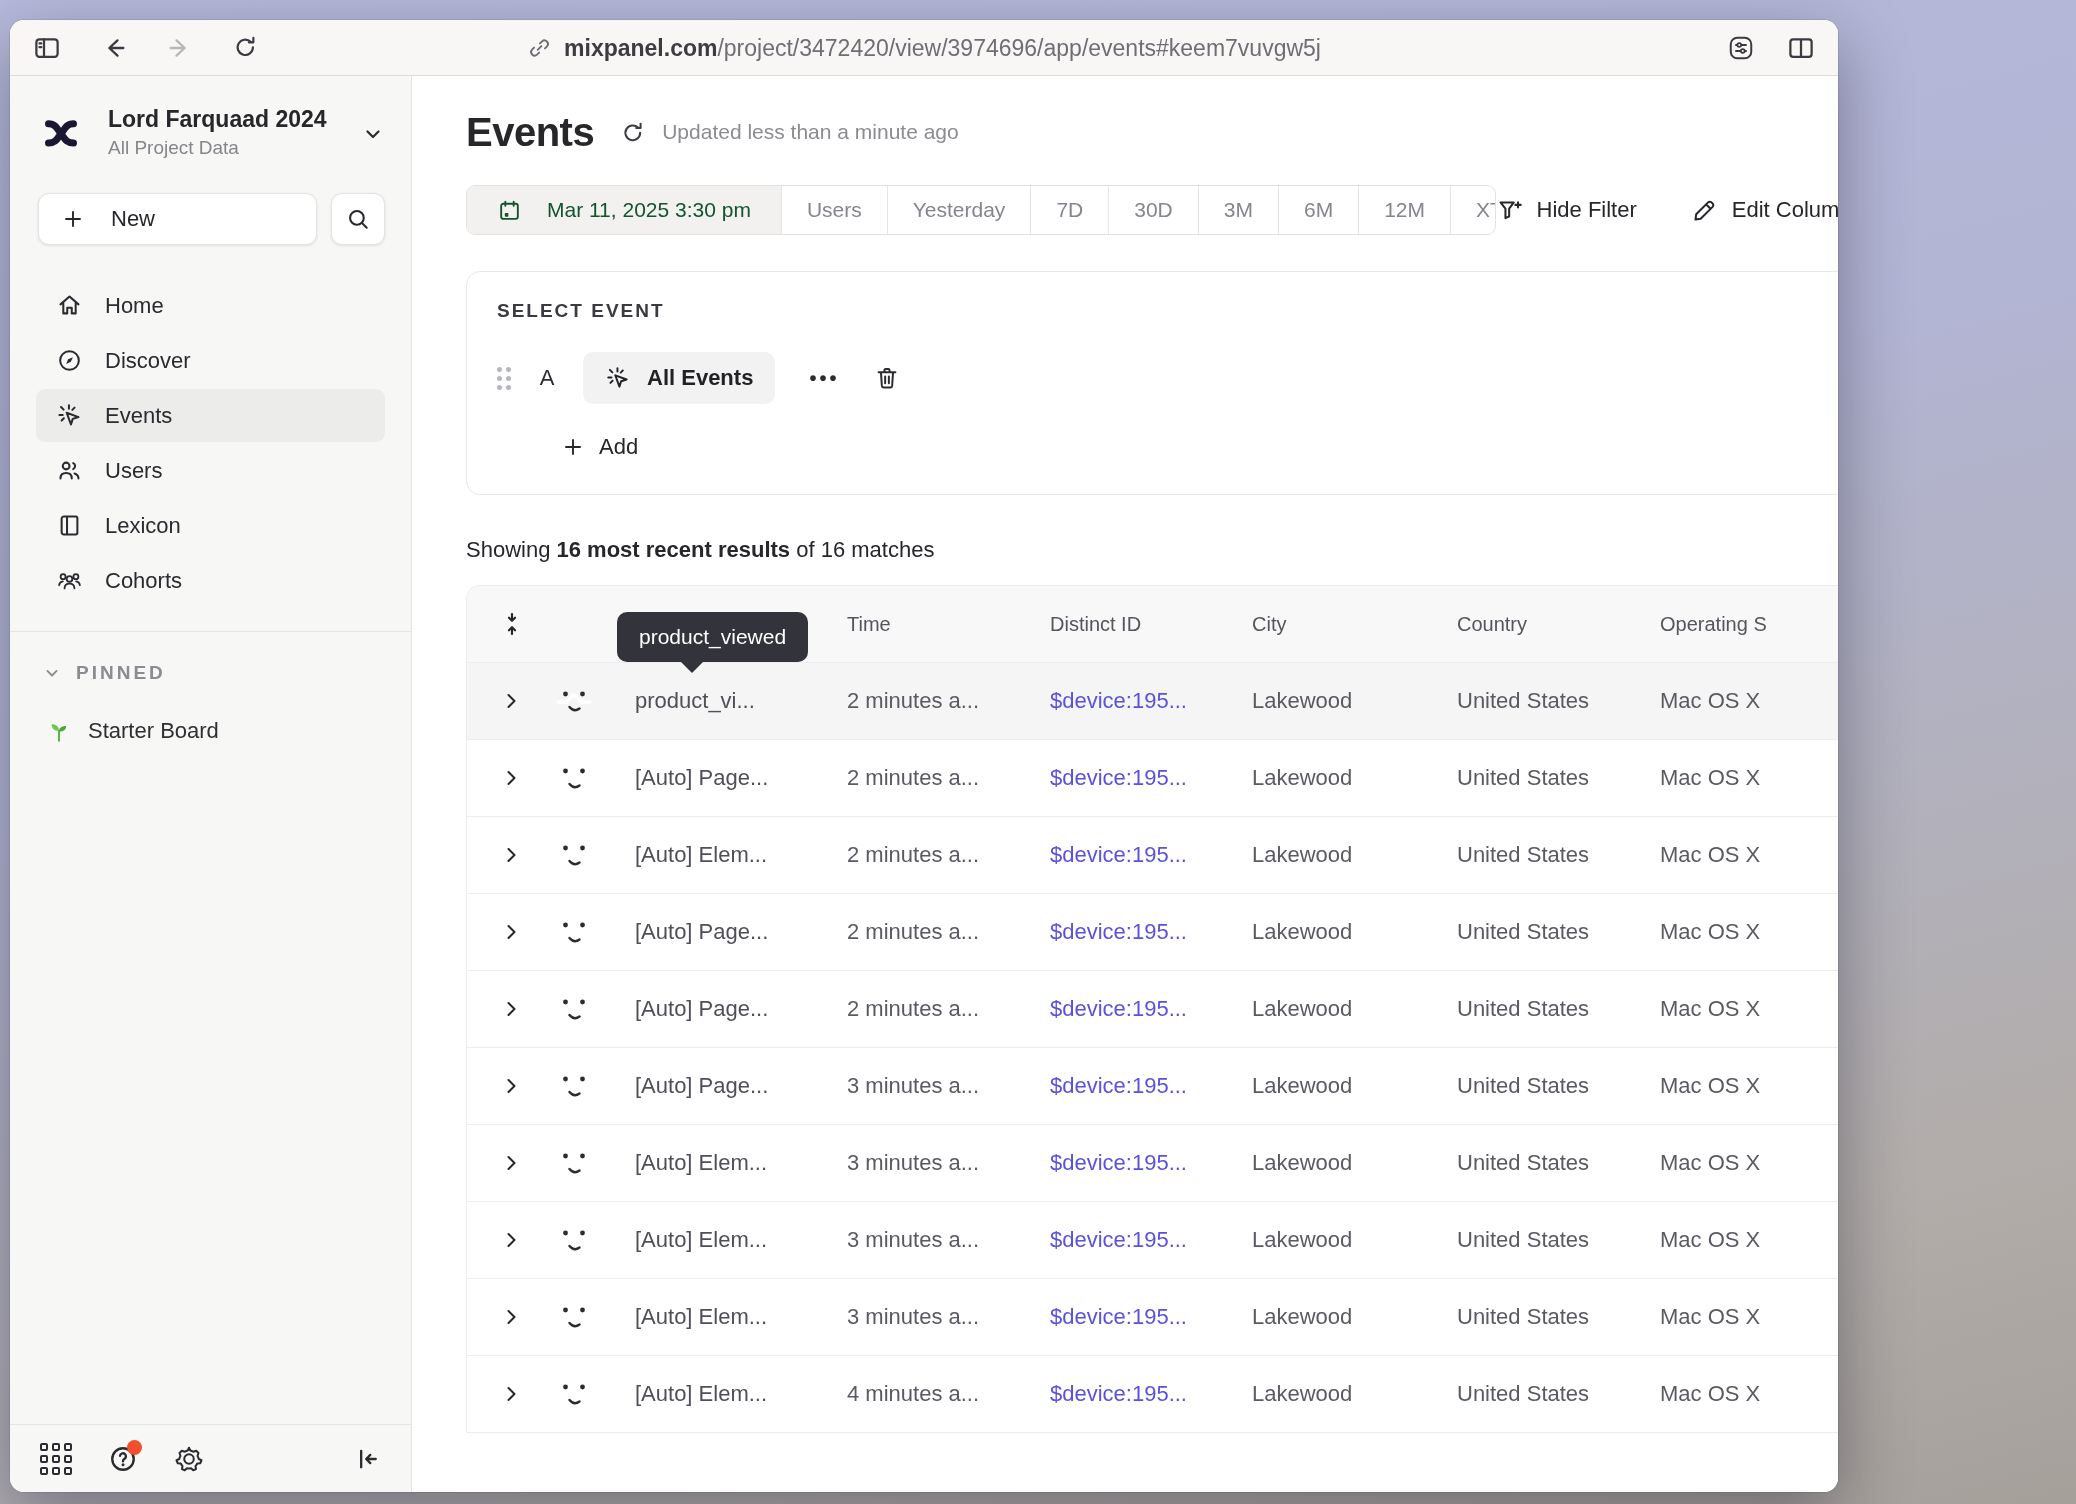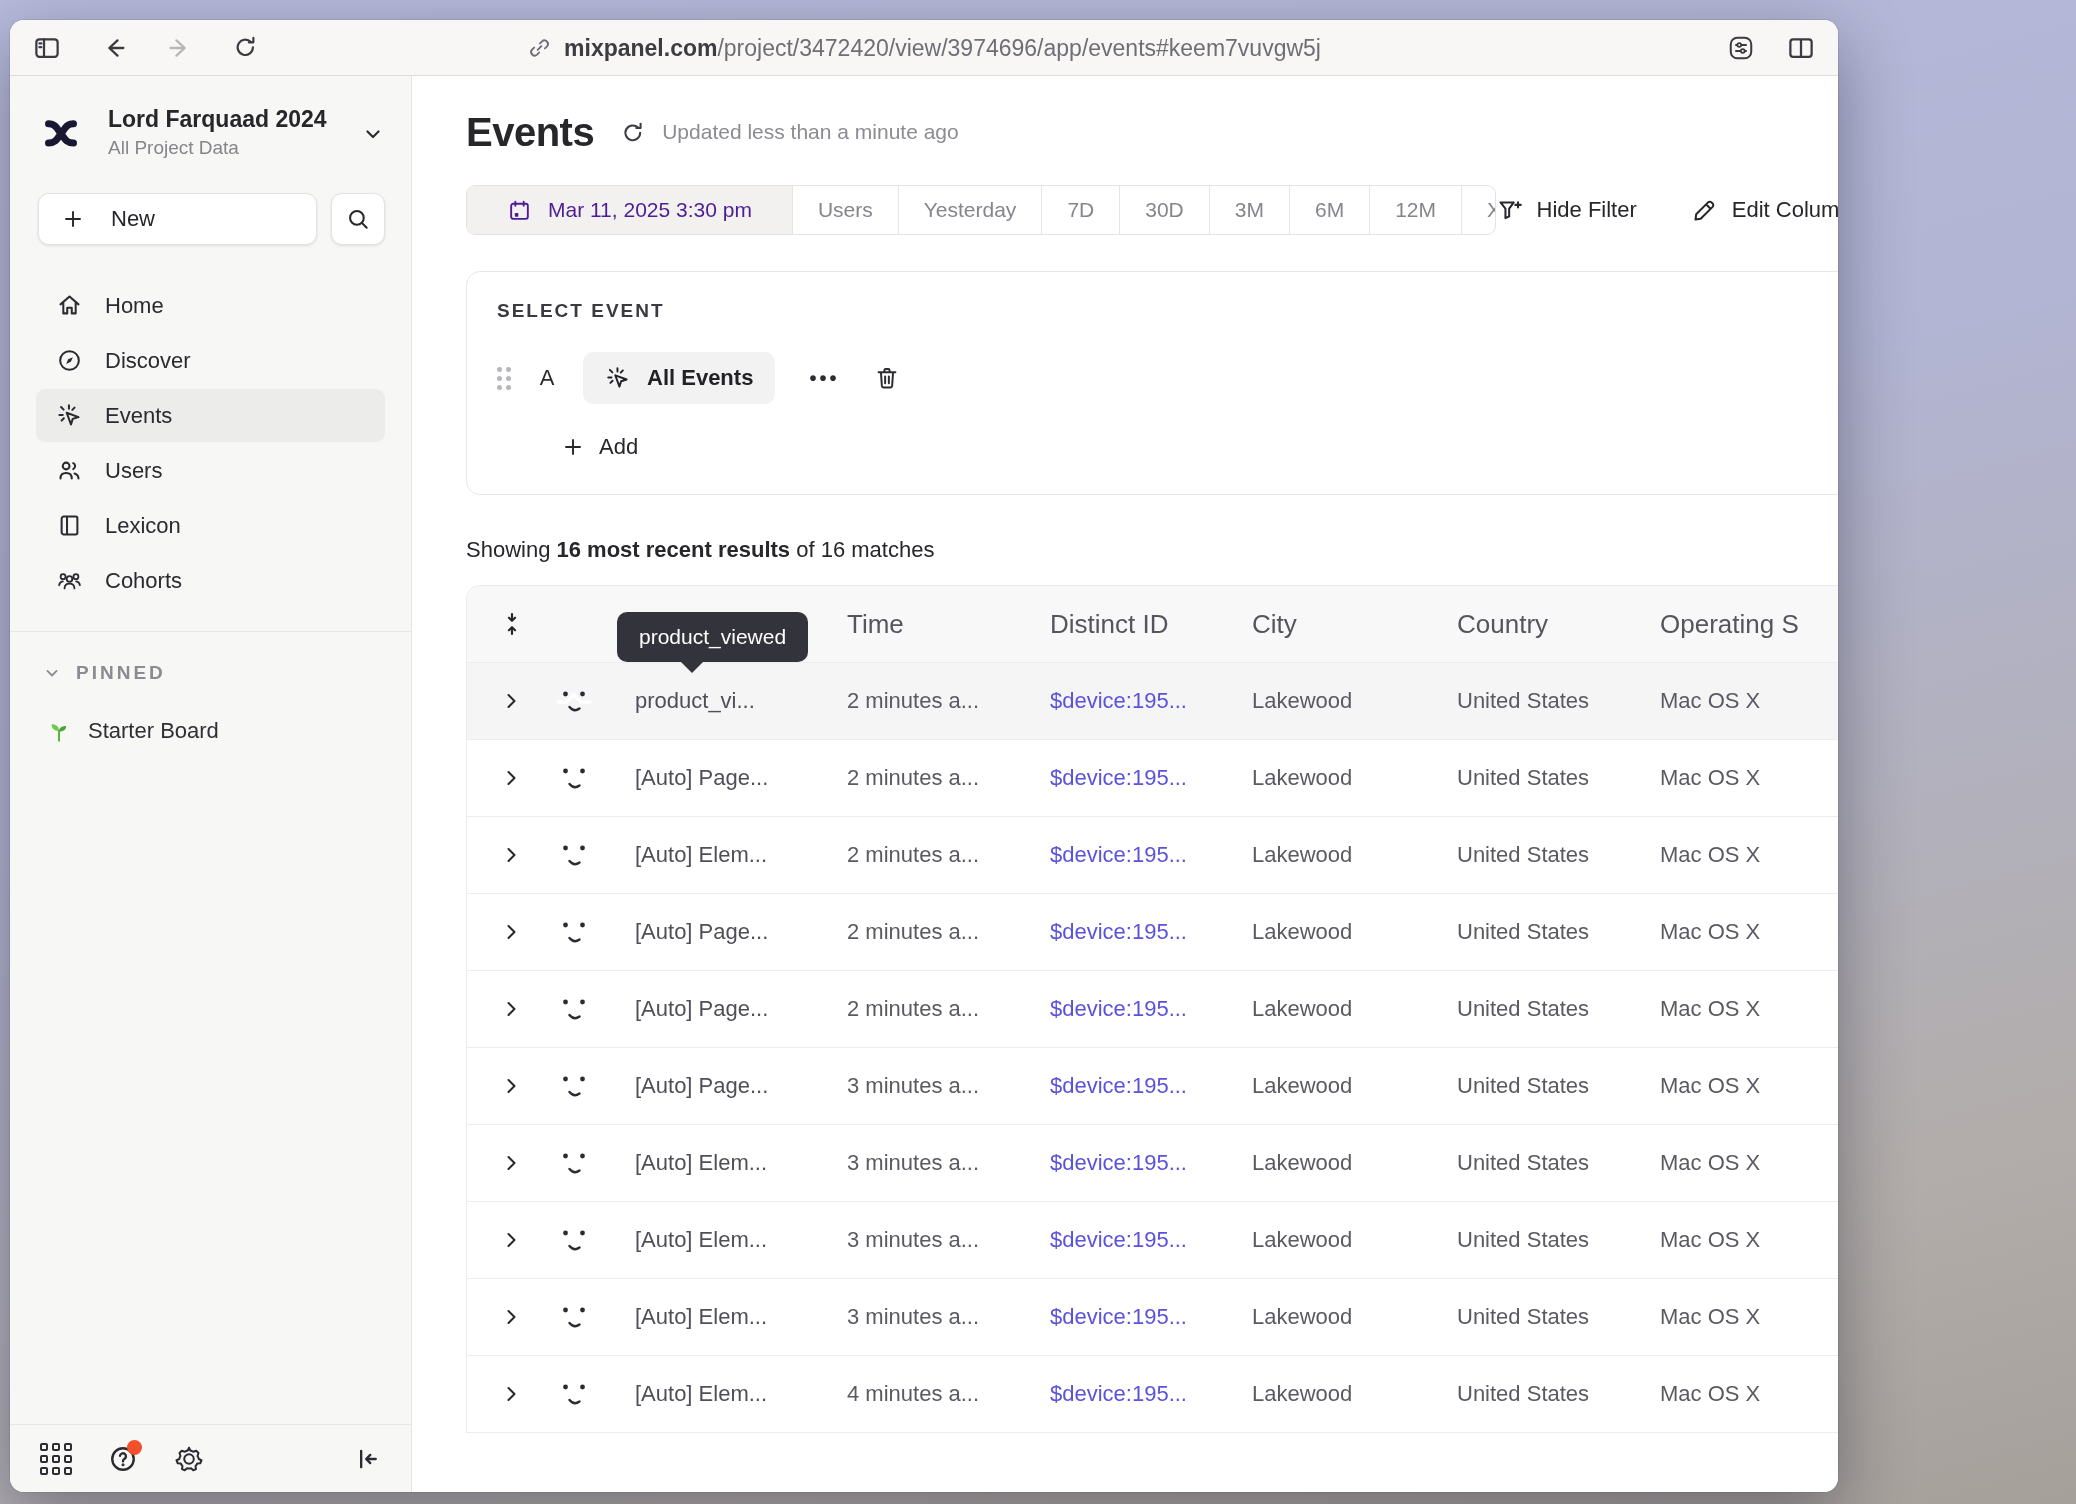--- a/index.html
+++ b/index.html
@@ -79,21 +79,21 @@
   .page-title { font-size:40px; font-weight:bold; color:#26262b; letter-spacing:-0.5px; }
   .updated { display:flex; gap:16px; color:#8b8b92; font-size:21px; }
   .updated .refresh { color:#3c3c42; cursor:pointer; }
 
   .filter-row { display:flex; align-items:center; justify-content:space-between; margin-top:30px; width:1586px; }
   .segmented {
     display:flex; align-items:stretch; height:50px; border:1px solid #e3e2e1; border-radius:9px;
     background:#fff; overflow:hidden;
   }
   .seg { display:flex; align-items:center; padding:0 25px; font-size:21px; color:#85858d; border-left:1px solid #e6e5e4; cursor:pointer; white-space:nowrap; }
-  .seg.date { border-left:none; background:#f2f1f0; color:#4c1d95; gap:16px; padding:0 40px; }
+  .seg.date { border-left:none; background:#f2f1f0; color:#14532d; gap:25px; padding:0 30px; }
   .seg.dropdown { gap:10px; }
   .actions { display:flex; align-items:center; gap:54px; }
   .action-btn { display:flex; align-items:center; gap:14px; font-size:22px; color:#26262b; background:none; border:none; cursor:pointer; white-space:nowrap; }
 
   
   .query-card { width:1550px; border:1px solid #e7e7ea; border-radius:14px; margin-top:36px; }
   .qc-section { padding:28px 30px 30px 30px; position:relative; }
   .qc-label { font-size:19px; font-weight:bold; letter-spacing:2px; color:#3a3a40; }
   .qc-chevron { position:absolute; right:28px; top:26px; color:#2b2b31; cursor:pointer; }
   .event-row { display:flex; align-items:center; gap:26px; margin-top:30px; }
@@ -113,21 +113,21 @@
   .showing { margin-top:42px; font-size:22px; color:#26262b; }
   .showing b { font-weight:bold; }
 
   .table-card { width:1550px; margin-top:22px; border:1px solid #ebebef; border-bottom:none; border-radius:14px 14px 0 0; position:relative; }
   .trow {
     display:grid; grid-template-columns:84px 76px 212px 203px 202px 205px 203px 200px 1fr;
     align-items:center; height:77px; border-bottom:1px solid #ededf1; background:#fff;
   }
   .trow.head { background:#f8f8f9; border-radius:14px 14px 0 0; height:77px; }
   .trow.hl { background:#f5f5f6; }
-  .hcell { font-size:26px; color:#55555d; padding-left:8px; }
+  .hcell { font-size:20px; color:#55555d; padding-left:8px; }
   .cell { font-size:22px; color:#5a5a62; padding-left:8px; white-space:nowrap; overflow:hidden; }
   .cell.event { color:#4f4f57; }
   .cell.link { cursor:pointer; }
   .chev-cell { padding-left:32px; color:#26262b; cursor:pointer; }
   .sort-cell { padding-left:32px; color:#26262b; cursor:pointer; }
   .avatar { width:46px; height:46px; border-radius:50%; position:relative; }
   .dots-cell { padding-left:20px; display:flex; gap:5px; cursor:pointer; }
   .dots-cell i { width:6px; height:6px; border-radius:50%; background:#26262b; }
 
   .tooltip {

